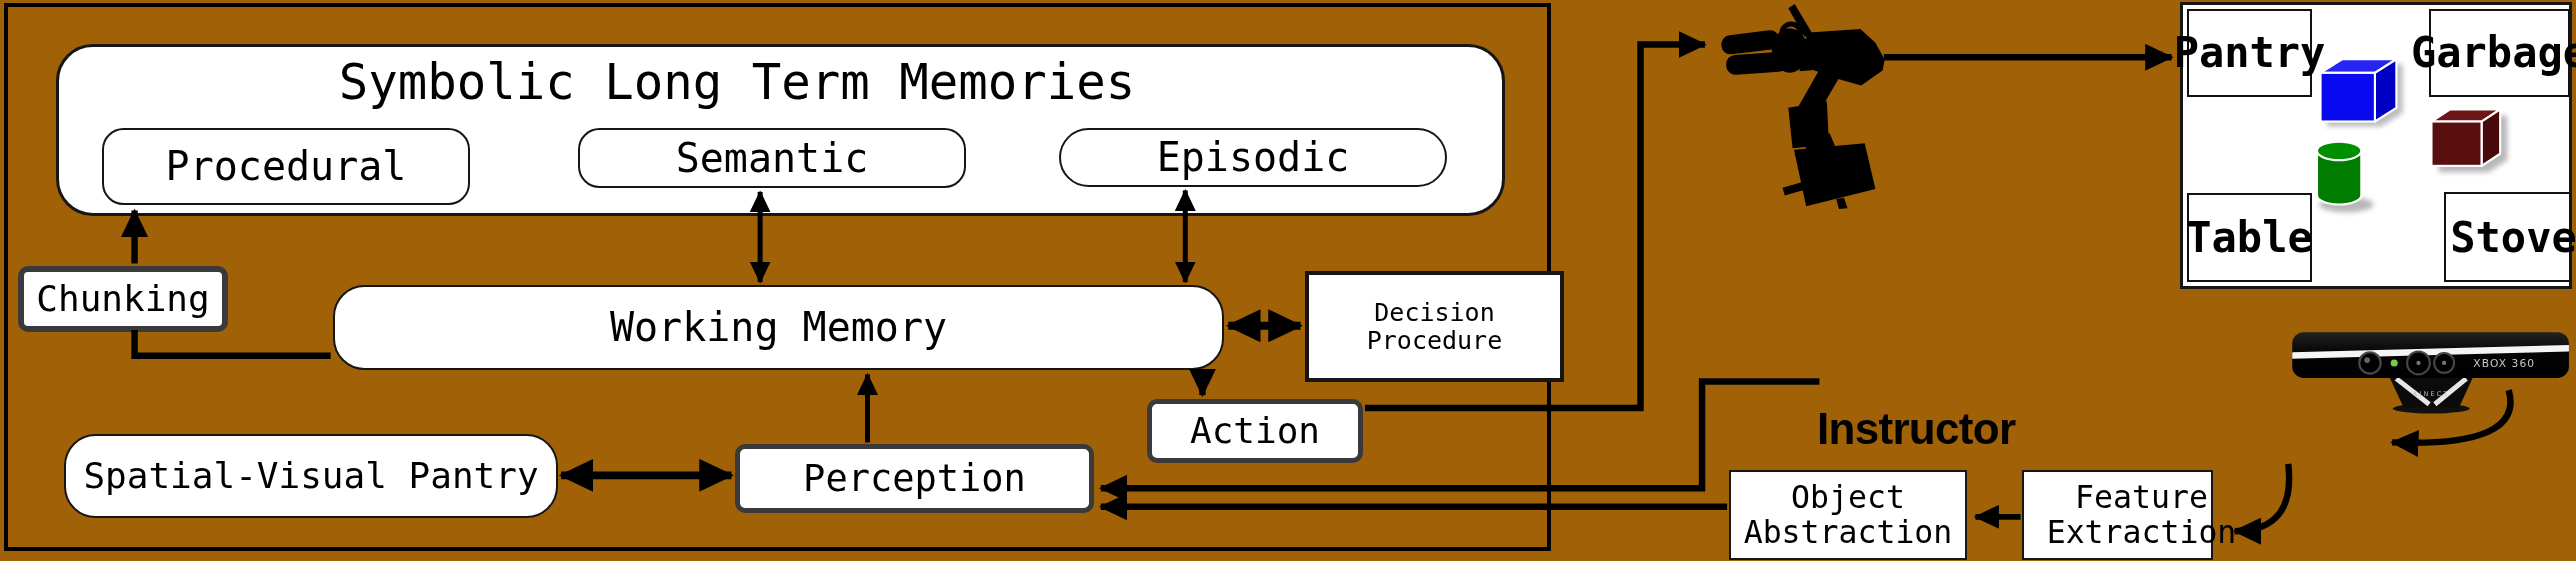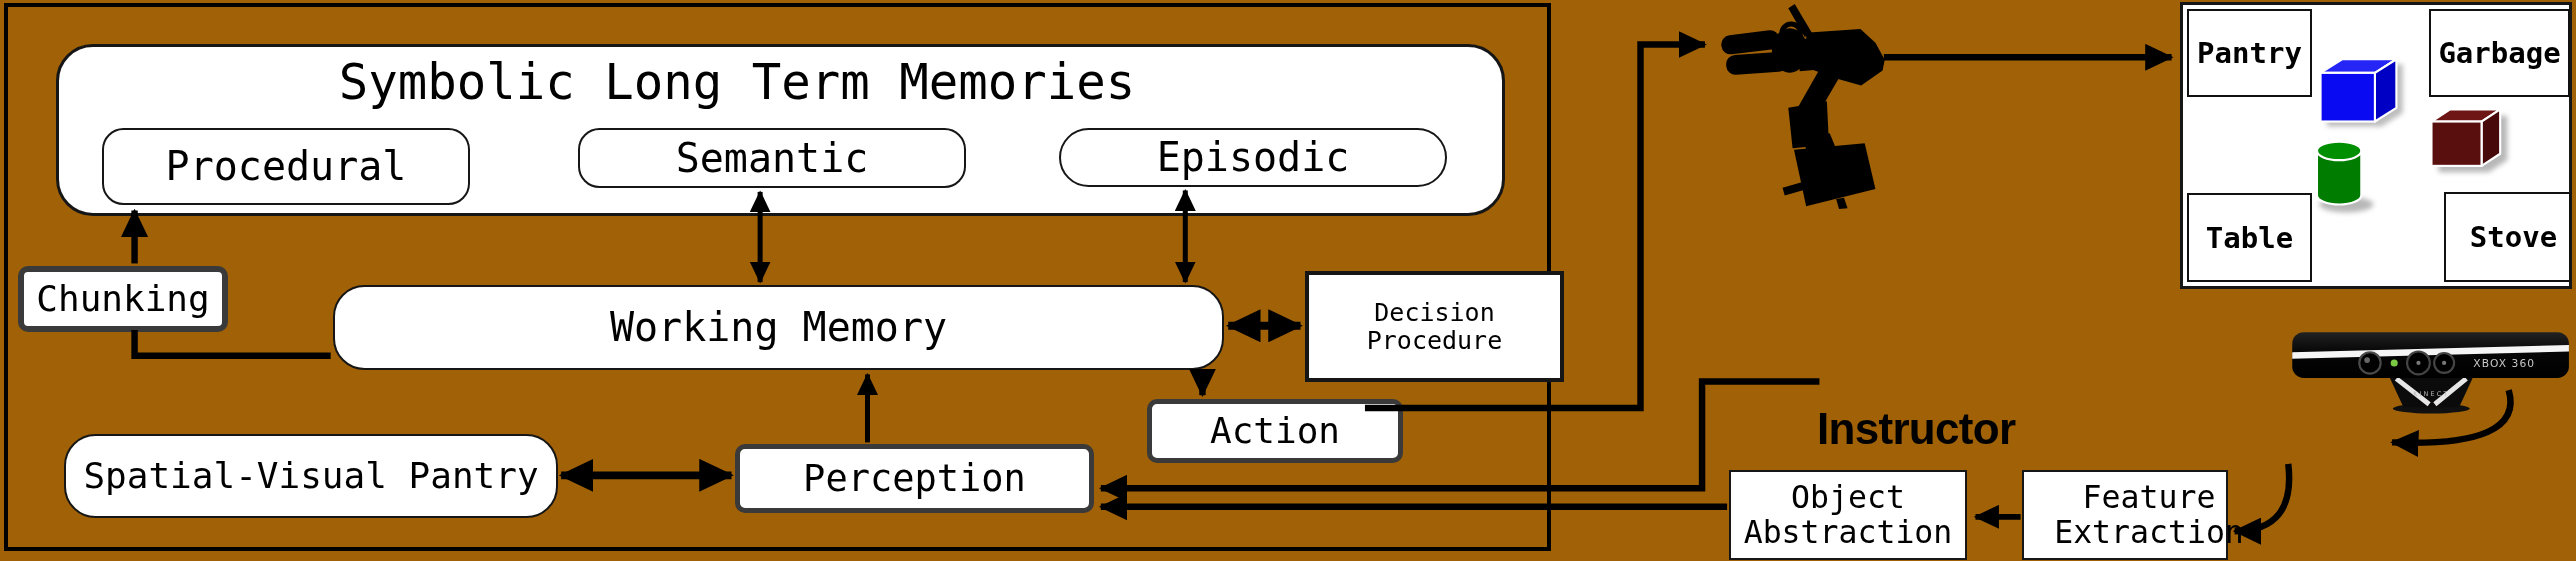--- a/index.html
+++ b/index.html
@@ -16,31 +16,31 @@
   #outer-frame{position:absolute;left:3.6px;top:2.9px;width:1547px;height:548px;
                border:4.3px solid #000;box-sizing:border-box;background:transparent;}
   #ltm-container{left:56px;top:44px;width:1449px;height:172px;border-radius:37px;border-width:3.6px;background:#fff;}
   #ltm-title{left:143px;top:54px;width:1188px;text-align:center;font-size:49px;}
   #box-procedural{left:102px;top:128px;width:368px;height:77px;font-size:40px;}
   #box-semantic{left:578px;top:128px;width:388px;height:60px;font-size:40px;}
   #box-episodic{left:1059px;top:128px;width:388px;height:59px;font-size:40px;}
   #box-chunking{left:18px;top:266px;width:210px;height:66px;font-size:36px;border-width:6.4px;}
   #box-working-memory{left:333px;top:285px;width:891px;height:85px;font-size:40px;}
   #box-decision{left:1305px;top:271px;width:259px;height:111px;font-size:25px;border-width:4.3px;}
-  #box-action{left:1147px;top:399px;width:256px;height:64px;font-size:36px;border-width:5.7px;}
+  #box-action{left:1147px;top:399px;width:216px;height:64px;font-size:36px;border-width:5.7px;}
   #box-svs{left:64px;top:434px;width:494px;height:84px;font-size:36px;}
   #box-perception{left:735px;top:444px;width:359px;height:69px;font-size:37px;border-width:5px;}
   #instructor-label{left:1817px;top:356px;font-family:"Liberation Sans",sans-serif;
                     font-weight:bold;font-size:44px;letter-spacing:-0.7px;margin-top:48px;}
   #box-segmentation{left:2122px;top:396px;width:258px;height:57px;font-size:33px;border-width:2.9px;}
-  #box-feature-extraction{left:2022px;top:470px;width:206px;height:90px;font-size:31.5px;border-width:2.9px;padding-left:48px;}
+  #box-feature-extraction{left:2022px;top:470px;width:191px;height:90px;font-size:31.5px;border-width:2.9px;padding-left:48px;}
   #box-object-abstraction{left:1729px;top:470px;width:238px;height:90px;font-size:31.5px;border-width:2.9px;}
   #scene-panel{left:2180px;top:2.1px;width:392px;height:287px;border-width:3.6px;background:#fff;}
   .scene-box{position:absolute;background:#fff;border:2.9px solid #111;box-sizing:border-box;
-             display:flex;align-items:center;justify-content:center;font-weight:bold;font-size:29px;}
+             display:flex;align-items:center;justify-content:center;font-weight:bold;font-size:42px;}
   #scene-pantry{left:2187px;top:8.6px;width:125px;height:88px;}
   #scene-garbage{left:2429px;top:8.6px;width:141px;height:88px;}
   #scene-table{left:2187px;top:193px;width:125px;height:89px;}
   #scene-stove{left:2444px;top:192px;width:127px;height:90px;padding-left:12px;}
   svg{display:block;}
   #connector-layer{position:absolute;left:0;top:0;pointer-events:none;}
 </style>
 </head>
 <body>
 

